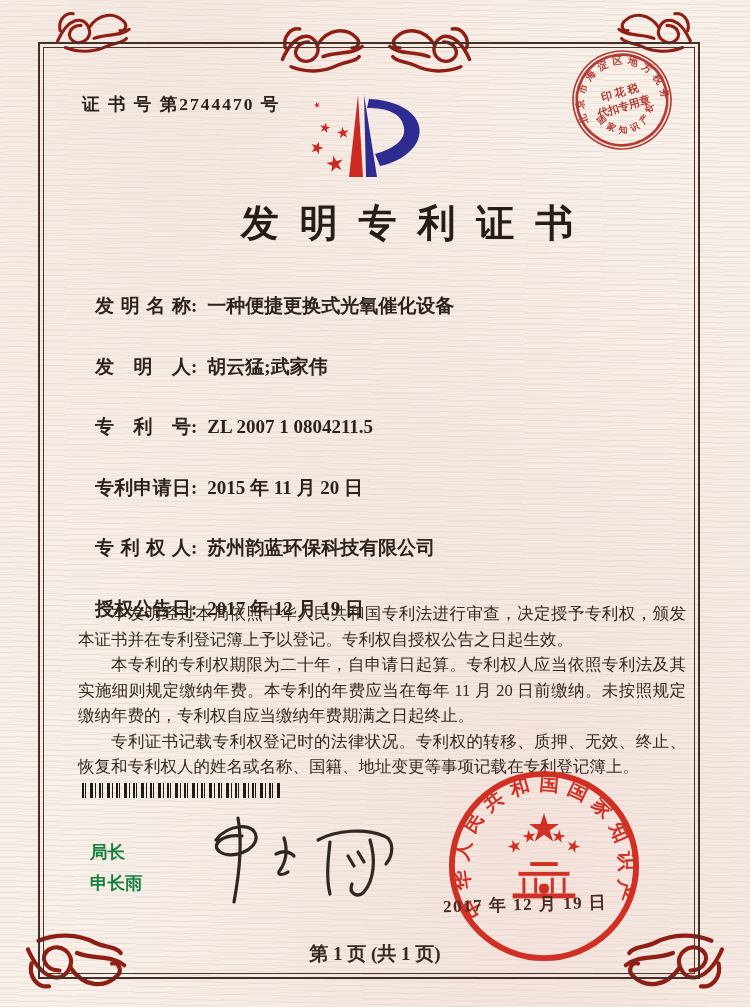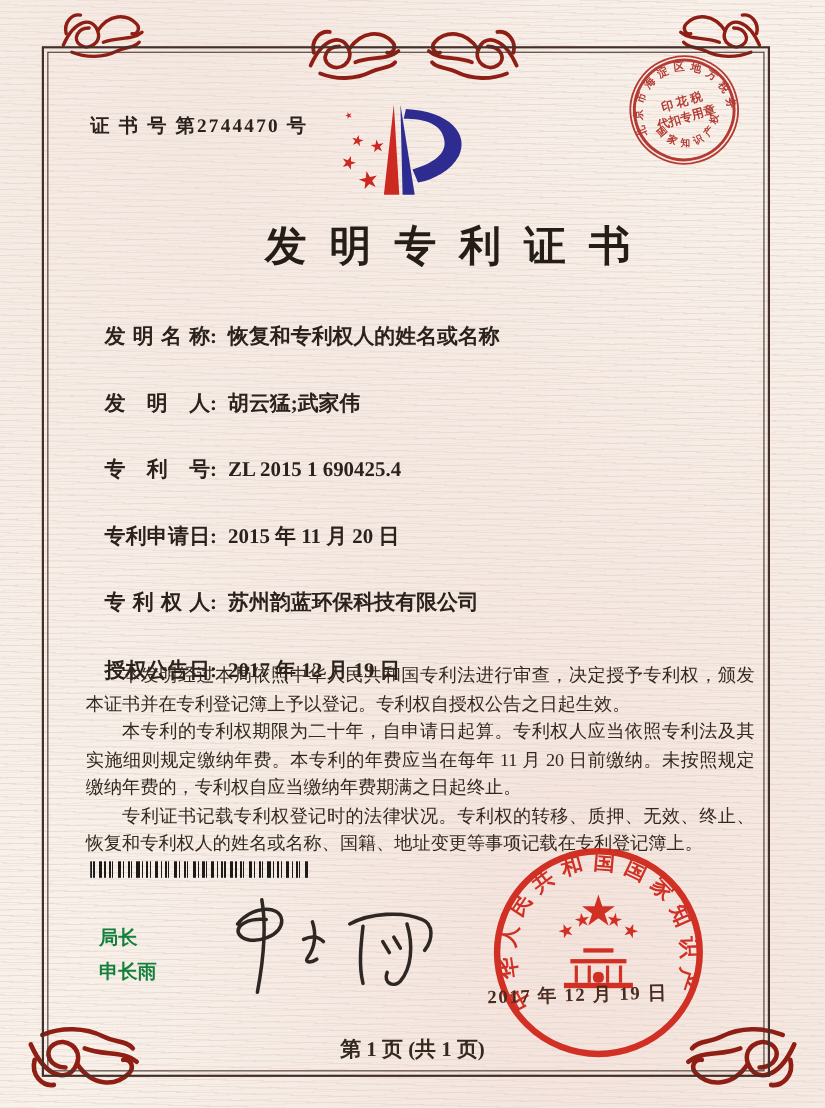--- a/index.html
+++ b/index.html
@@ -9,21 +9,21 @@
     background:
       radial-gradient(ellipse at 25% 10%, rgba(238,216,208,.35), transparent 55%),
       radial-gradient(ellipse at 70% 85%, rgba(236,206,198,.40), transparent 60%),
       repeating-linear-gradient(1.5deg, rgba(212,168,158,.20) 0 1px, transparent 1px 6px),
       repeating-linear-gradient(-2deg, rgba(214,178,168,.14) 0 1px, transparent 1px 5px),
       #f7f1ea;
     color:#2f2620;
   }
   .frame{position:absolute;top:42px;left:38px;right:50px;bottom:28px;border:2.5px solid #43302a;pointer-events:none;}
   .frame-inner{position:absolute;inset:3px;border:1px solid #4a352e;}
-  .certno{position:absolute;top:102px;left:82px;font-size:17.5px;letter-spacing:2px;font-weight:600;color:#2b221d;}
+  .certno{position:absolute;top:92px;left:82px;font-size:17.5px;letter-spacing:2px;font-weight:600;color:#2b221d;}
   .logo{position:absolute;top:86px;left:287px;}
   .title{position:absolute;top:198px;left:0;width:100%;text-align:center;font-size:38px;font-weight:600;
          letter-spacing:.55em;text-indent:.55em;color:#241d18;padding-left:32px;}
   .fields{position:absolute;top:293px;left:82px;right:66px;}
   .frow{margin-bottom:34.5px;font-size:19px;font-weight:600;color:#2b221c;white-space:nowrap;}
   .flabel{display:inline-block;width:96px;text-align:justify;text-align-last:justify;margin-left:13px;}
   .fsep{display:inline-block;margin-right:10px;}
   .paras{position:absolute;top:601px;left:78px;right:64px;font-size:16.5px;line-height:25.5px;color:#33291f;}
   .paras p{margin:0;text-indent:2em;text-align:justify;}
   .barcode{position:absolute;top:783px;left:82px;width:198px;height:15px;
@@ -95,27 +95,27 @@
   </g>
   <polygon points="71,9 62,91 76,91" fill="#cc2920"></polygon>
   <polygon points="77,9 79,91 90,91" fill="#2e2c90"></polygon>
   <path d="M82,13 C122,15 140,36 130,56 C123,69 108,77 93,80 L88,68 C106,63 119,54 117,42 C115,27 100,22 80,22 Z" fill="#2e2c90"></path>
 </svg>
 
 <div class="title">发明专利证书</div>
 
 <div class="fields">
   <div class="frow">
-    <span class="flabel">发明名称</span><span class="fsep">:</span><span>恢复和专利权人的姓名或名称</span>
+    <span class="flabel">发明名称</span><span class="fsep">:</span><span>一种便捷更换式光氧催化设备</span>
   </div>
   <div class="frow">
     <span class="flabel">发明人</span><span class="fsep">:</span><span>胡云猛;武家伟</span>
   </div>
   <div class="frow">
-    <span class="flabel">专利号</span><span class="fsep">:</span><span>ZL 2015 1 690425.4</span>
+    <span class="flabel">专利号</span><span class="fsep">:</span><span>ZL 2007 1 0804211.5</span>
   </div>
   <div class="frow">
     <span class="flabel">专利申请日</span><span class="fsep">:</span><span>2015 年 11 月 20 日</span>
   </div>
   <div class="frow">
     <span class="flabel">专利权人</span><span class="fsep">:</span><span>苏州韵蓝环保科技有限公司</span>
   </div>
   <div class="frow">
     <span class="flabel">授权公告日</span><span class="fsep">:</span><span>2017 年 12 月 19 日</span>
   </div>

